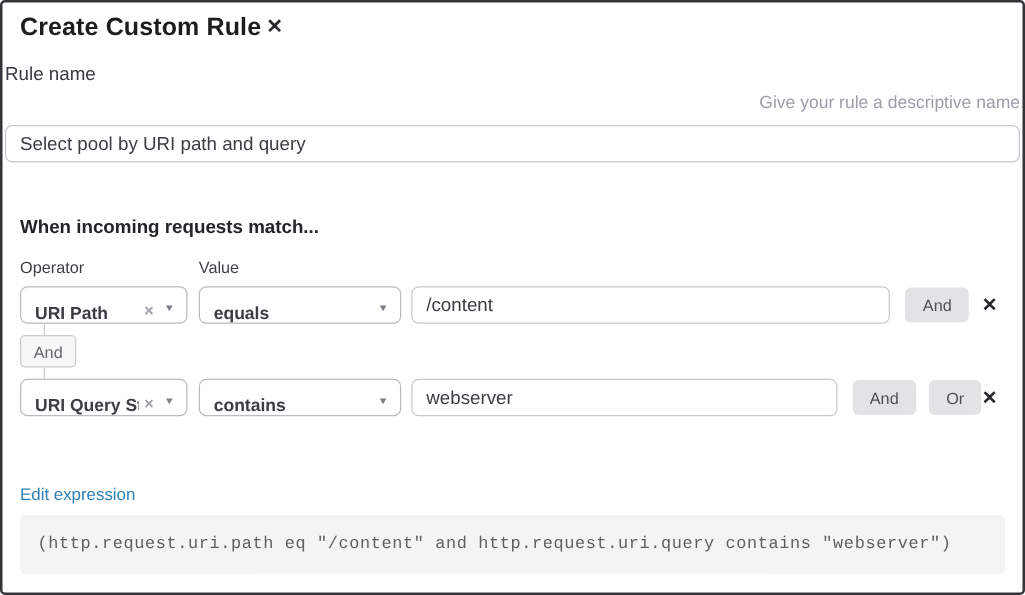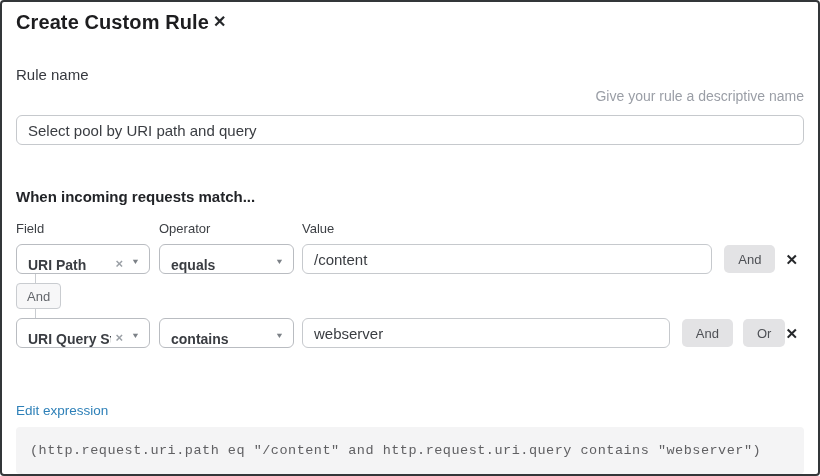--- a/index.html
+++ b/index.html
@@ -26,21 +26,21 @@
   .title {
     font-size: 20px; font-weight: 700; color: #1d1d1f; letter-spacing: .1px;
   }
   .close-btn {
     font-size: 16px; font-weight: 700; color: #26282b;
     line-height: 18px; padding: 2px 4px; cursor: pointer;
     background: none; border: none; font-family: inherit;
   }
 
   
-  .rule-name { padding: 0 14px; margin-top: 32px; }
+  .rule-name { padding: 0 2px; margin-top: 17px; }
   .field-label { font-size: 15px; color: #36393f; }
   .hint { font-size: 14px; color: #9a9ea6; margin-top: 5px; text-align: right; }
   .text-input {
     display: block; width: 100%; height: 30px;
     border: 1px solid #c6c9cd; border-radius: 6px;
     padding: 0 11px; font-size: 15px; color: #3a3d42;
     font-family: "Liberation Sans", sans-serif;
     background: #fff; outline: none;
   }
   .rule-name .text-input { margin-top: 11px; }
@@ -54,21 +54,21 @@
 
   .cond-row { display: flex; align-items: center; margin-top: 8px; }
   .select {
     height: 30px; border: 1px solid #b9bcc1; border-radius: 6px;
     display: flex; 
     padding: 12px 9px 0 11px; font-size: 14px; color: #3a3d42;
     background: #fff; cursor: pointer; flex: none; font-weight: bold;
   }
   .select .sel-text { flex: 1; white-space: nowrap; overflow: hidden; }
   .select.w-field { width: 134px; margin-right: 9px; }
-  .select.w-op    { width: 135px; margin-right: 8px; }
+  .select.w-op    { width: 162px; margin-right: 8px; }
   .clear-x { font-size: 13px; color: #9ba0a6; margin: 0 8px 0 4px; line-height: 1; }
   .caret { font-size: 9px; color: #7c8187; line-height: 1; transform: scaleY(.85); }
   .cond-row .text-input { flex: 1; margin-right: 12px; }
 
   .logic-btn {
     height: 28px; padding: 0 14px; margin-right: 10px;
     background: #e3e3e5; border: none; border-radius: 5px;
     font-size: 13px; color: #4e5055; font-family: inherit; cursor: pointer;
   }
   .remove-x {
@@ -119,21 +119,20 @@
   <div class="rule-name">
     <div class="field-label">Rule name</div>
     <div class="hint">Give your rule a descriptive name</div>
     <input class="text-input" type="text" value="Select pool by URI path and query" style="">
   </div>
 
   <div class="match">
     <div class="match-heading">When incoming requests match...</div>
 
     <div class="col-labels">
-      <div class="c1">Field</div>
       <div class="c2">Operator</div>
       <div class="c3">Value</div>
     </div>
 
     <div class="cond-row">
       <div class="select w-field">
         <span class="sel-text">URI Path</span>
         <span class="clear-x">×</span>
         <span class="caret">▼</span>
       </div>

